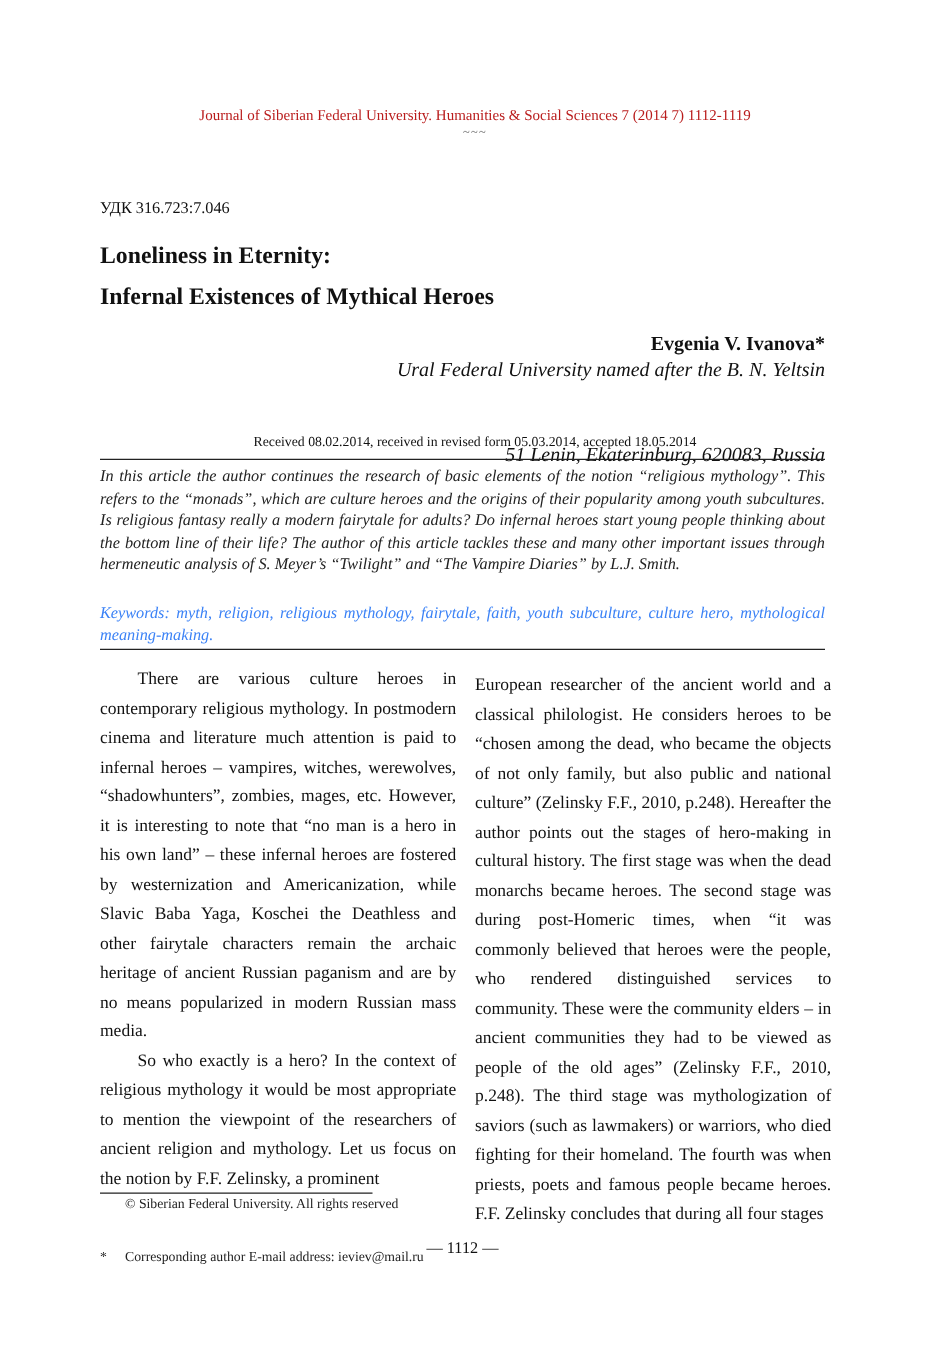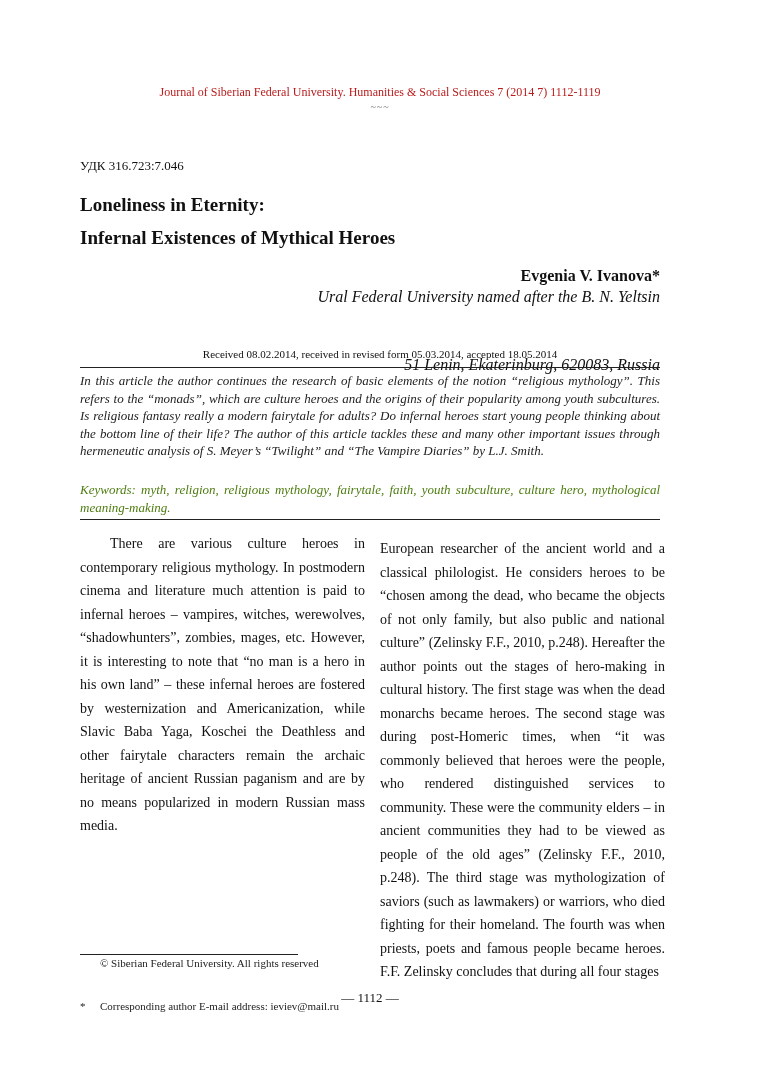--- a/index.html
+++ b/index.html
@@ -24,21 +24,21 @@
   .received { top: 348px; left: 0; width: 760px; text-align: center; font-size: 11px; }
   .rule { left: 80px; width: 580px; height: 0; border-top: 1.3px solid #222; }
   .rule-top { top: 367px; }
   .rule-bottom { top: 519px; }
   .abstract {
     top: 372px; left: 80px; width: 580px; font-size: 13px; font-style: italic;
     line-height: 17.6px; text-align: justify; color: #222;
   }
   .keywords {
     top: 481px; left: 80px; width: 580px; font-size: 13px; font-style: italic;
-    line-height: 17.6px; text-align: justify; color: #4d7c0f;
+    line-height: 17.6px; text-align: justify; color: #3b82f6;
   }
   .col { top: 532px; width: 285px; font-size: 14px; line-height: 23.5px; text-align: justify; }
   .col-left { left: 80px; }
   .col-right { left: 380px; top: 537px; }
   .section-heading { text-align: center; font-weight: bold; font-size: 13px; margin-bottom: 2px; height: 22px; }
   .para { margin: 0; text-indent: 30px; }
   .para.noindent { text-indent: 0; }
   .footnote-rule { top: 954px; left: 80px; width: 218px; height: 0; border-top: 1px solid #222; }
   .footnote { left: 80px; font-size: 11px; color: #222; }
   .fn1 { top: 957px; left: 100px; }
@@ -63,20 +63,21 @@
 
 <div class="abs received">Received 08.02.2014, received in revised form 05.03.2014, accepted 18.05.2014</div>
 
 <div class="abs rule rule-top"></div>
 <div class="abs abstract">In this article the author continues the research of basic elements of the notion “religious mythology”. This refers to the “monads”, which are culture heroes and the origins of their popularity among youth subcultures. Is religious fantasy really a modern fairytale for adults? Do infernal heroes start young people thinking about the bottom line of their life? The author of this article tackles these and many other important issues through hermeneutic analysis of S. Meyer’s “Twilight” and “The Vampire Diaries” by L.J. Smith.</div>
 <div class="abs keywords">Keywords: myth, religion, religious mythology, fairytale, faith, youth subculture, culture hero, mythological meaning-making.</div>
 <div class="abs rule rule-bottom"></div>
 
 <div class="abs col col-left">
   <p class="para">There are various culture heroes in contemporary religious mythology. In postmodern cinema and literature much attention is paid to infernal heroes – vampires, witches, werewolves, “shadowhunters”, zombies, mages, etc. However, it is interesting to note that “no man is a hero in his own land” – these infernal heroes are fostered by westernization and Americanization, while Slavic Baba Yaga, Koschei the Deathless and other fairytale characters remain the archaic heritage of ancient Russian paganism and are by no means popularized in modern Russian mass media.</p>
+  <p class="para">So who exactly is a hero? In the context of religious mythology it would be most appropriate to mention the viewpoint of the researchers of ancient religion and mythology. Let us focus on the notion by F.F. Zelinsky, a prominent</p>
 </div>
 
 <div class="abs col col-right">
   <p class="para noindent">European researcher of the ancient world and a classical philologist. He considers heroes to be “chosen among the dead, who became the objects of not only family, but also public and national culture” (Zelinsky F.F., 2010, p.248). Hereafter the author points out the stages of hero-making in cultural history. The first stage was when the dead monarchs became heroes. The second stage was during post-Homeric times, when “it was commonly believed that heroes were the people, who rendered distinguished services to community. These were the community elders – in ancient communities they had to be viewed as people of the old ages” (Zelinsky F.F., 2010, p.248). The third stage was mythologization of saviors (such as lawmakers) or warriors, who died fighting for their homeland. The fourth was when priests, poets and famous people became heroes. F.F. Zelinsky concludes that during all four stages</p>
 </div>
 
 <div class="abs footnote-rule"></div>
 <div class="abs footnote fn1">© Siberian Federal University. All rights reserved</div>
 <div class="abs footnote fn2">
   <span class="star">*</span><span>Corresponding author E-mail address: ieviev@mail.ru</span>

